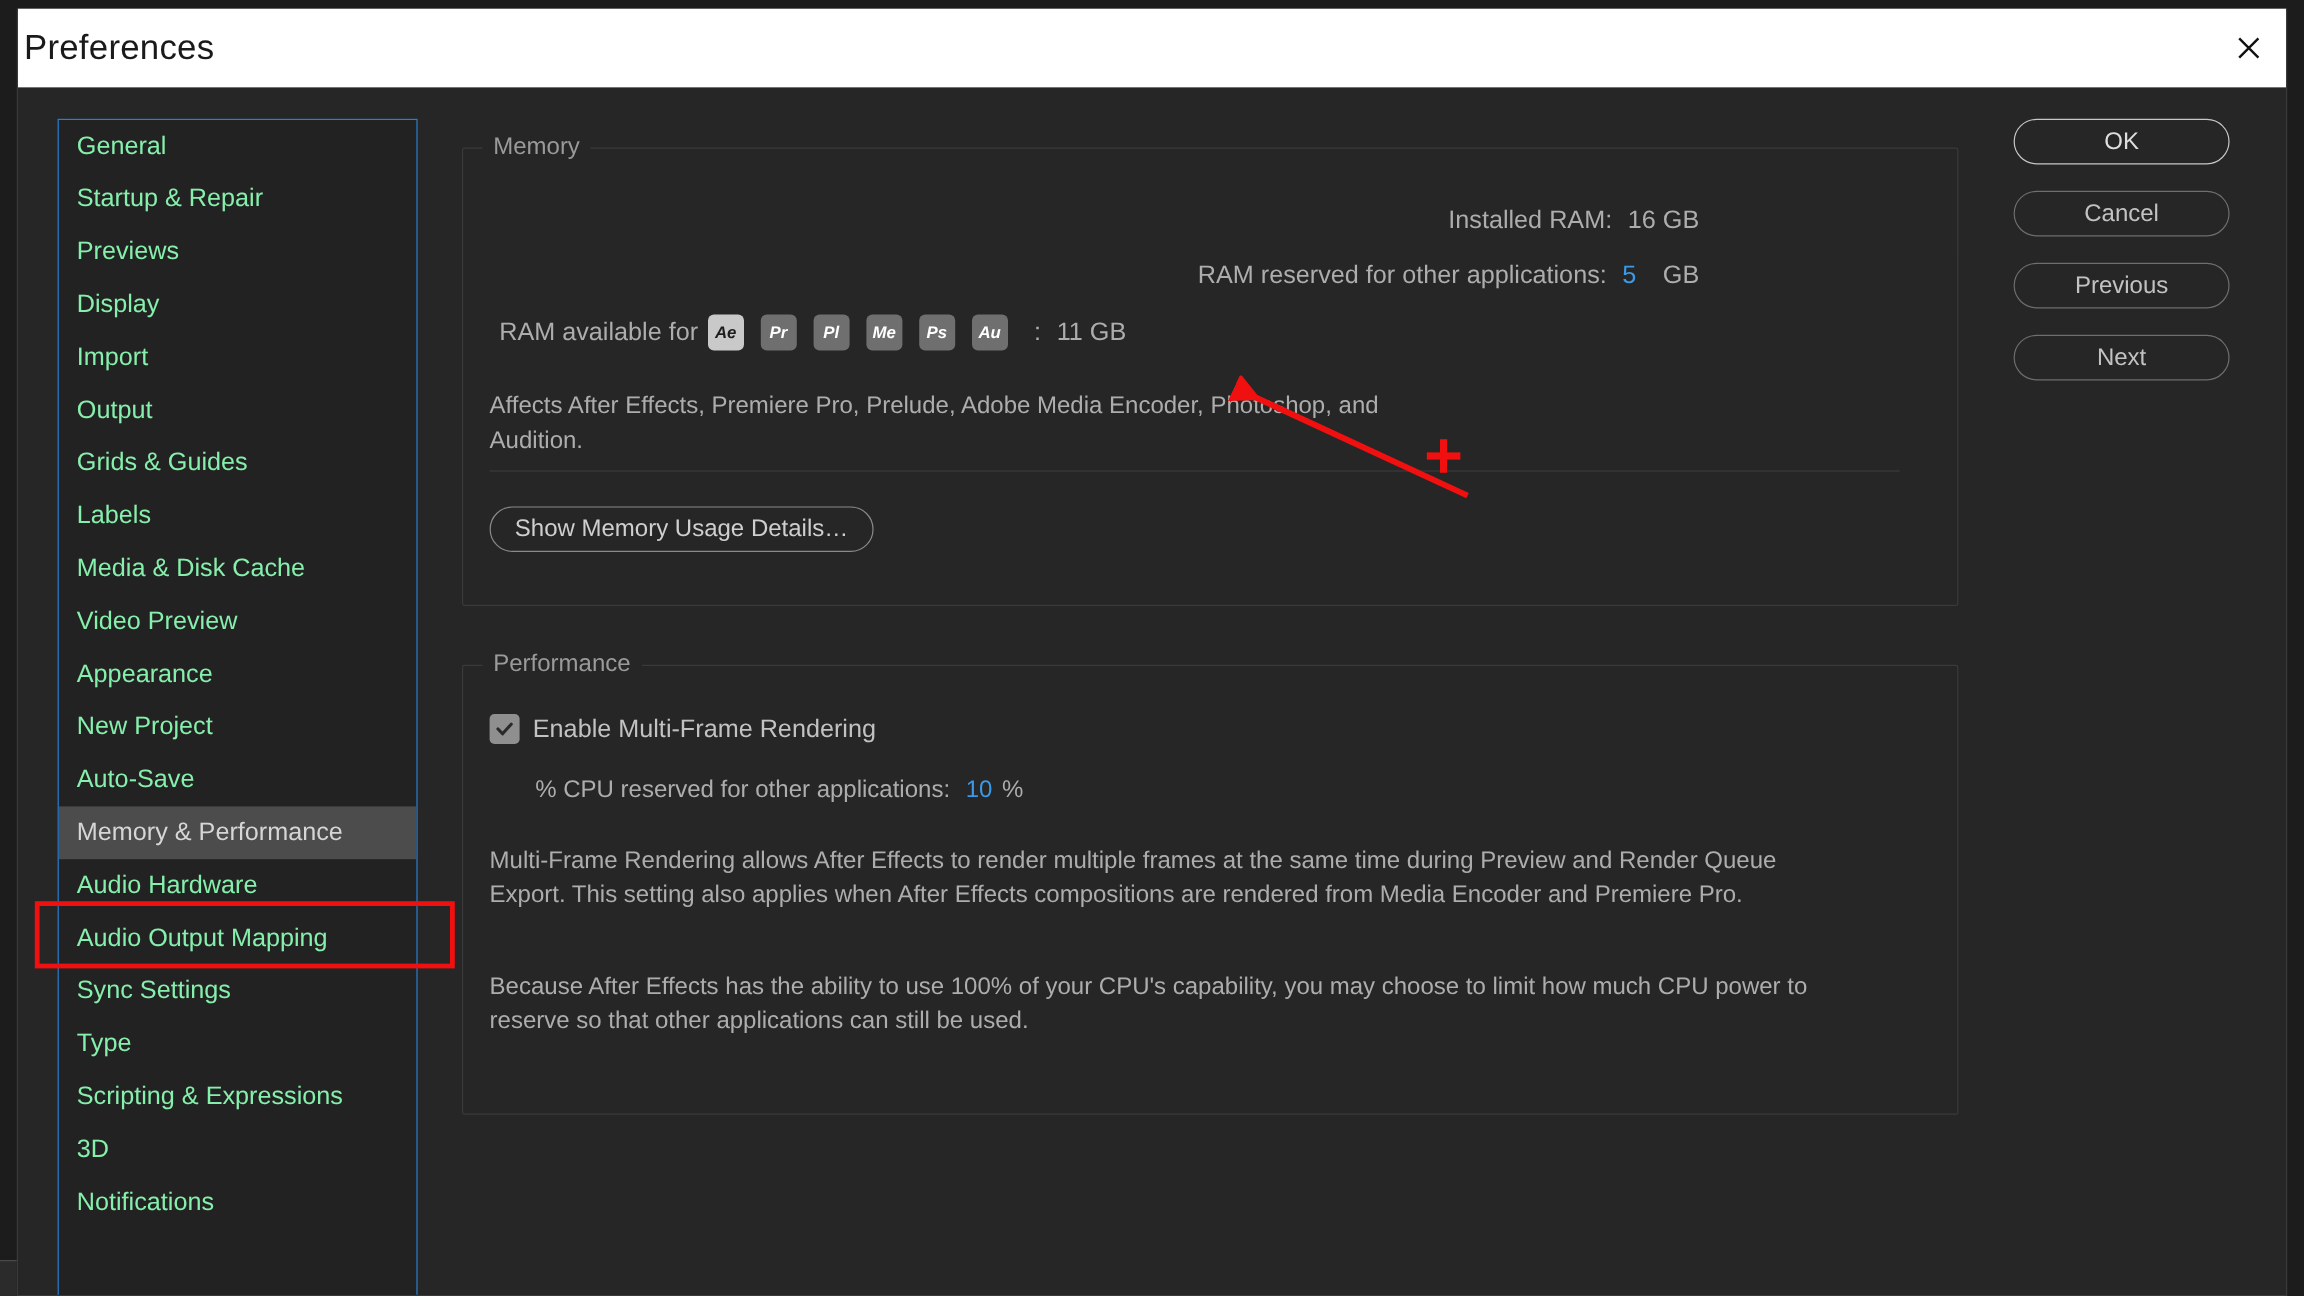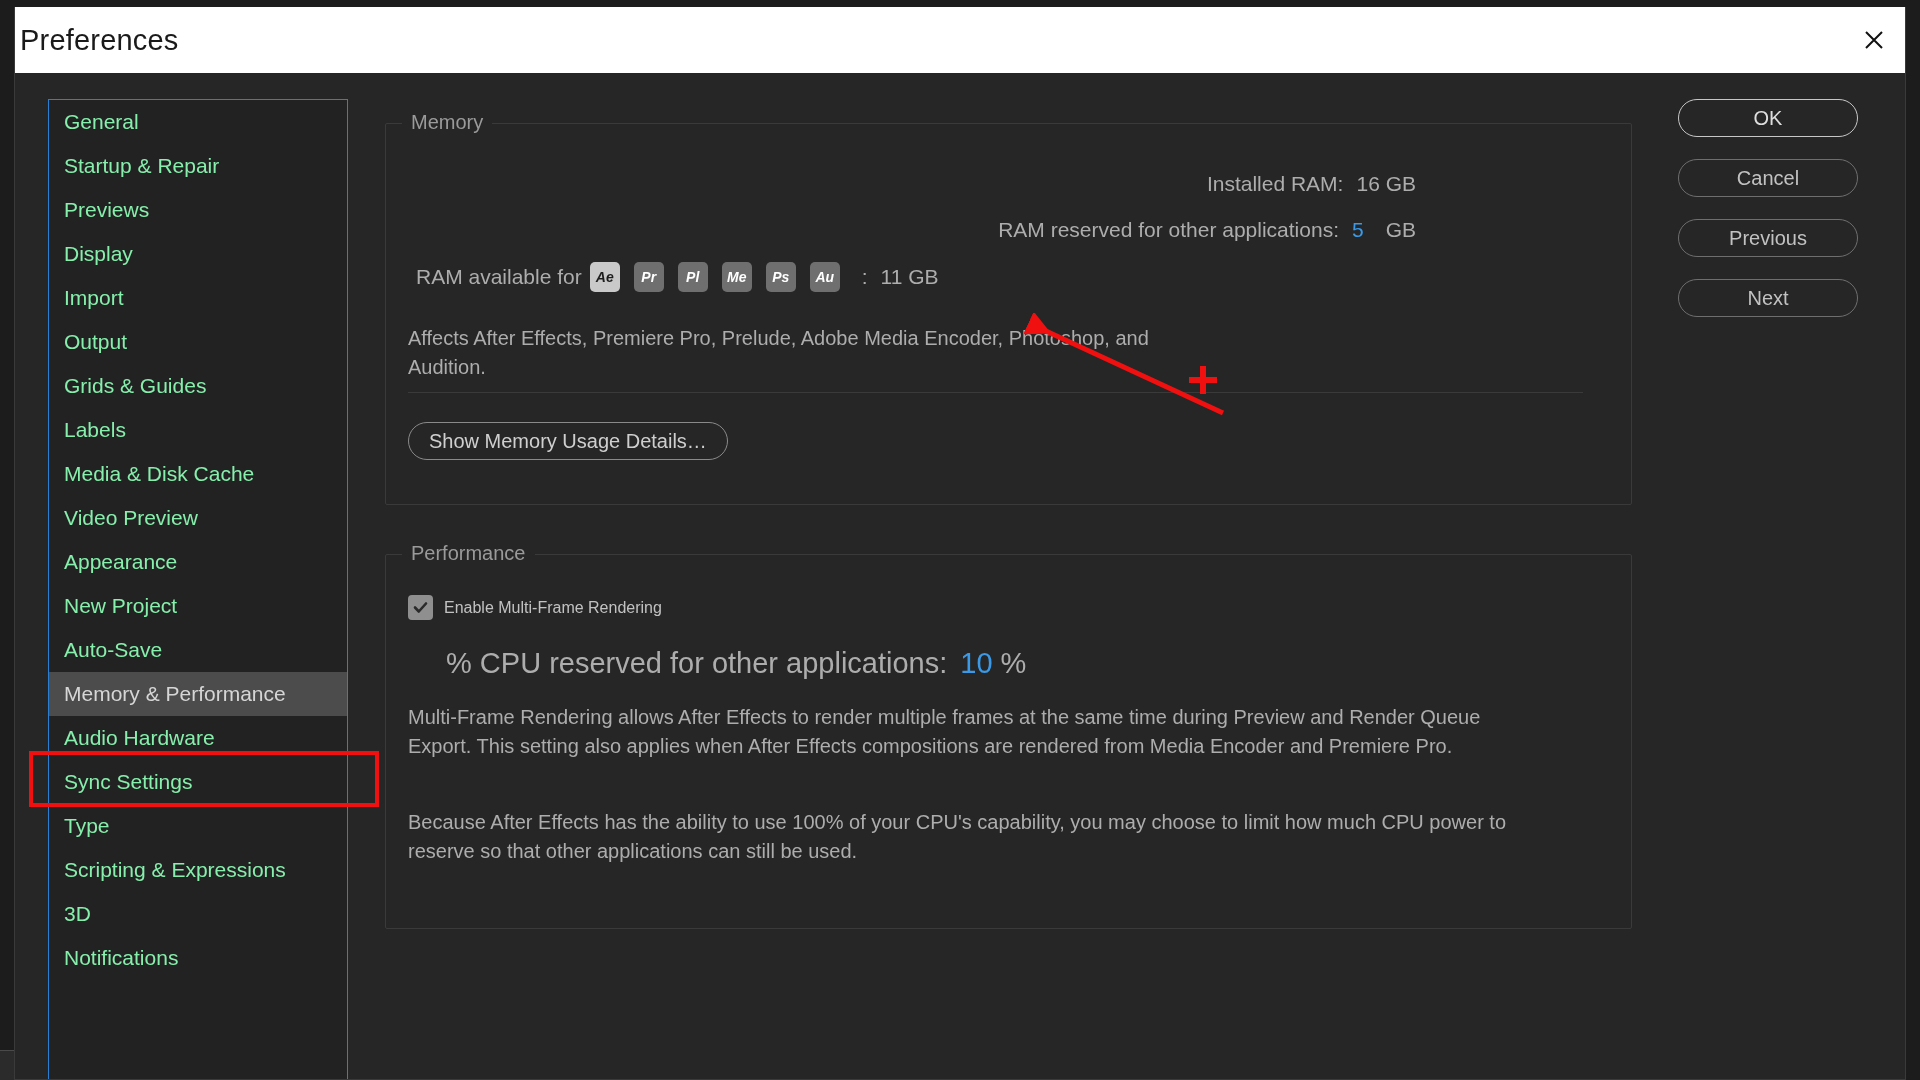--- a/index.html
+++ b/index.html
@@ -179,27 +179,27 @@
     cursor: pointer;
   }
   .checkbox {
     width: 25px; height: 25px;
     border-radius: 4px;
     background: #8f8f8f;
     display: flex; align-items: center; justify-content: center;
     margin-right: 11px;
   }
   .checkbox svg { display: block; }
-  #mfr-label { font-size: 16px; color: #c2c2c2; }
+  #mfr-label { font-size: 21px; color: #c2c2c2; }
 
   #cpu-row {
     position: absolute;
     left: 60px; top: 92px;
     display: flex; align-items: center;
-    font-size: 29px; color: #adadad;
+    font-size: 20px; color: #adadad;
   }
 
   #perf-para1 { left: 22px; top: 148px; width: 1120px; }
   #perf-para2 { left: 22px; top: 253px; width: 1120px; }
 
   
   #button-column {
     position: absolute;
     left: 1663px; top: 26px;
     width: 180px;
@@ -309,20 +309,23 @@
             <span>New Project</span>
           </div>
           <div class="side-item">
             <span>Auto-Save</span>
           </div>
           <div class="side-item selected">
             <span>Memory &amp; Performance</span>
           </div>
           <div class="side-item">
             <span>Audio Hardware</span>
+          </div>
+          <div class="side-item">
+            <span>Audio Output Mapping</span>
           </div>
           <div class="side-item">
             <span>Sync Settings</span>
           </div>
           <div class="side-item">
             <span>Type</span>
           </div>
           <div class="side-item">
             <span>Scripting &amp; Expressions</span>
           </div>

